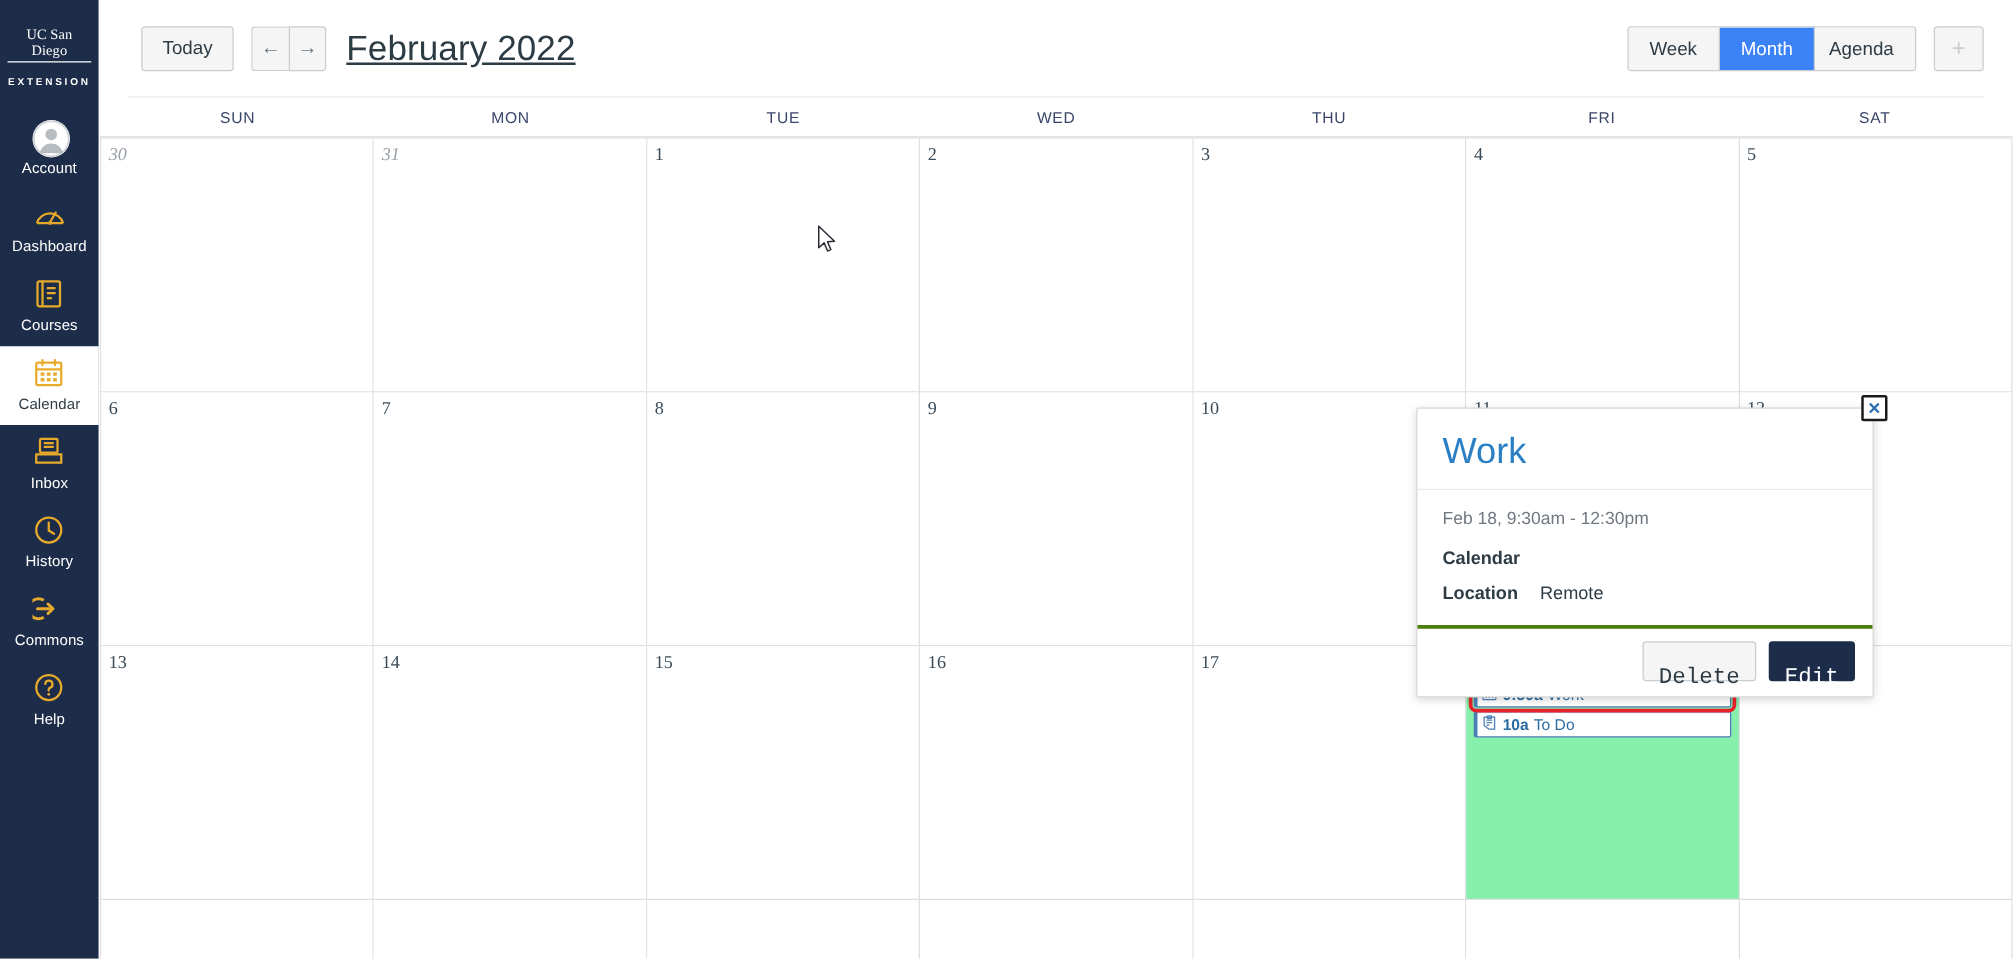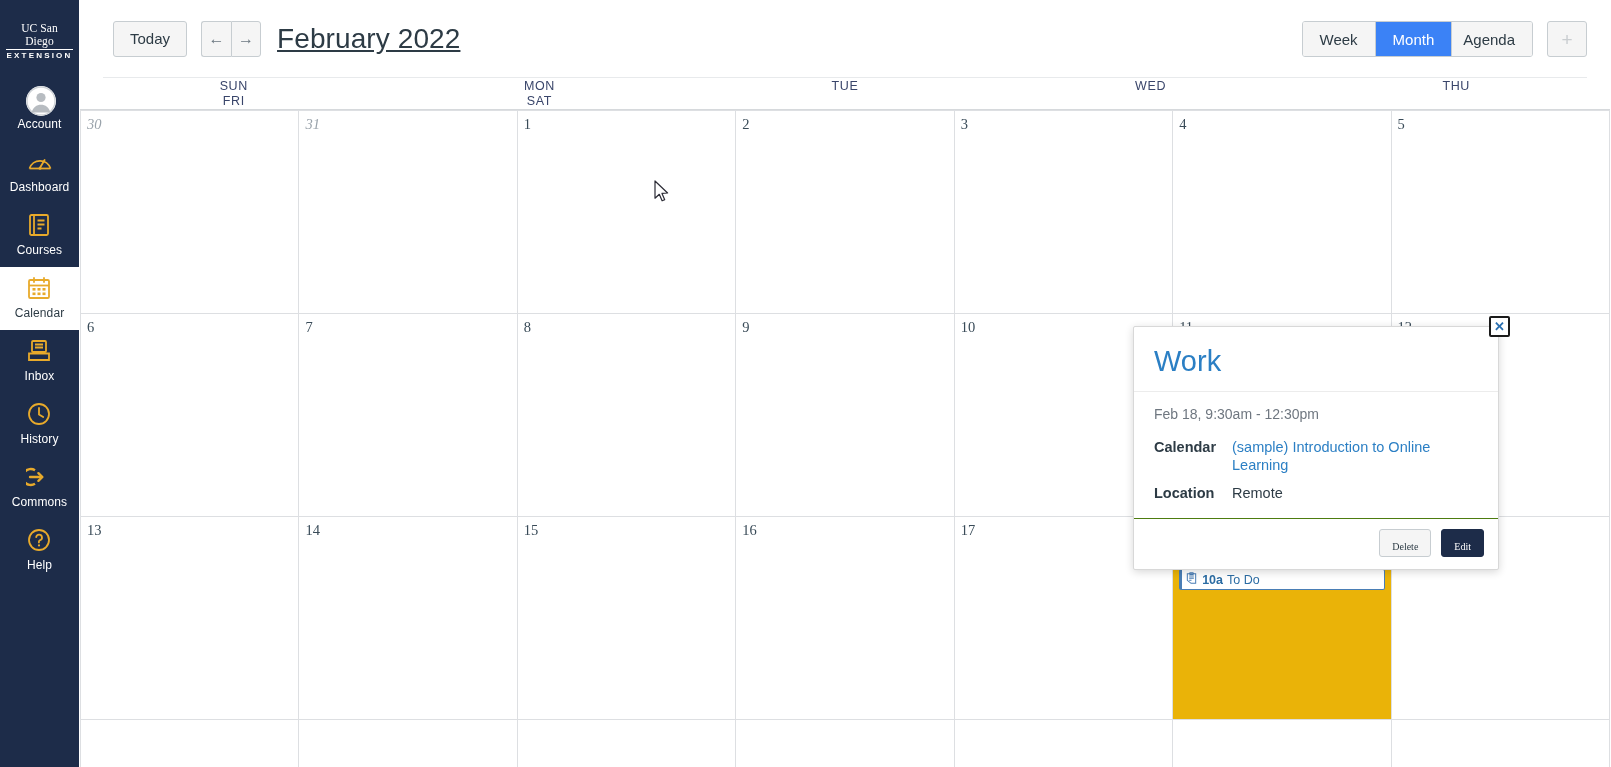--- a/index.html
+++ b/index.html
@@ -23,21 +23,21 @@
     padding: 22px 6px 18px 6px;
     text-align: center;
   }
   .brand-line1 {
     font-size: 11.5px; letter-spacing: .1px; color:#fff;
     border-bottom: 1.4px solid #fff; display:inline-block;
     padding-bottom: 1px; line-height: 13px; font-family:"Liberation Serif", serif;
     font-weight:400;
   }
   .brand-line2 {
-    font-size: 8px; letter-spacing: 2.2px; color:#fff; margin-top: 1px;
+    font-size: 8px; letter-spacing: 2.2px; color:#fff; margin-top: 11px;
     font-weight: 600;
   }
   .navitem {
     display: flex; flex-direction: column; align-items: center; justify-content: center;
     padding: 8px 0 9px 0;
     cursor: pointer;
     position: relative;
   }
   .navitem .nlabel {
     font-size: 12px; line-height: 15px; margin-top: 3px; color: #ffffff;
@@ -100,21 +100,21 @@
     margin-left: 14px; width: 40px; height: 36px; padding:0;
     font-size: 19px; color:#c9cdd0; line-height: 33px;
   }
 
   .hdr-rule {
     position:absolute; left:24px; right:24px; bottom:0; height:1px; background:#e8eaec;
   }
 
   
   #dow {
-    display: grid; grid-template-columns: repeat(5, 1fr);
+    display: grid; grid-template-columns: repeat(7, 1fr);
     height: 32px; padding: 0 1px;
     border-bottom: 1px solid #d6d9dc;
     margin: 0 1px 0 1px;
   }
   .dow-cell {
     display:flex; align-items:center; justify-content:center;
     font-size: 12.5px; color:#39456a; letter-spacing: .6px; font-weight:400;
   }
 
   
@@ -130,21 +130,21 @@
   }
   .week.partial { height: 56px; }
   .daycell {
     border-right: 1px solid #dddfe2;
     border-bottom: 1px solid #dddfe2;
     padding: 5px 6px 0 6px;
     position: relative;
     background: #ffffff;
     overflow: visible;
   }
-  .daycell.shaded { background: #eab308; }
+  .daycell.shaded { background: #86efac; }
   .daynum {
     font-size: 14.5px; color: #394B58; line-height: 17px;
     font-family:"Liberation Serif", serif;
   }
   .daycell.othermonth .daynum { color: #9aa3ab; font-style: italic; }
 
   
   .events { margin-top: 6px; }
   .evt {
     display: flex; align-items: center; gap: 4px;
@@ -189,31 +189,31 @@
     cursor: pointer; z-index: 50;
     font-size: 13px; color:#2a6fb0; font-weight:700; line-height:1;
   }
   .pop-head {
     padding: 18px 20px 14px 20px;
     border-bottom: 1px solid #ececec;
   }
   .pop-title {
     font-size: 29px; color: #2b7fc4; font-weight: 400; line-height: 32px;
   }
-  .pop-body { padding: 14px 20px 16px 20px; border-bottom:1px solid #4d7c0f; }
+  .pop-body { padding: 14px 20px 16px 20px; border-bottom:3px solid #4d7c0f; }
   .pop-when { font-size: 14px; color:#6f7780; margin-bottom: 16px; }
   .pop-row { display:flex; margin-bottom: 10px; font-size: 14.5px; line-height:18px;}
   .pop-row:last-child { margin-bottom: 0; }
   .pop-key { font-weight: 700; color:#2d3b45; width: 78px; flex: 0 0 78px; }
   .pop-val { color:#2d3b45; }
   .pop-val.link { color:#2b7fc4; cursor:pointer; }
   .pop-foot { padding: 10px 14px 12px 14px; display:flex; justify-content:flex-end; gap: 10px; }
   .pbtn {
-    font-size: 10px; height: 28px; padding: 4px 12px; border-radius: 3px;
-    font-family:Liberation Serif, serif; cursor:pointer; line-height: 26px;
+    font-size: 18px; height: 28px; padding: 15px 12px; border-radius: 3px;
+    font-family:Liberation Mono, monospace; cursor:pointer; line-height: 26px;
   }
   .pbtn.secondary { background:#f5f5f5; border:1px solid #c7cdd1; color:#2d3b45; }
   .pbtn.primary { background:#1d2c49; border:1px solid #1d2c49; color:#ffffff; }
 
   
   #cursor { position:absolute; left: 575px; top: 180px; z-index: 60; pointer-events:none; }
 </style>
 </head>
 <body>
 
@@ -482,21 +482,20 @@
 
     <div id="popup">
       <div id="popup-close">✕</div>
       <div class="pop-head">
         <div class="pop-title">Work</div>
       </div>
       <div class="pop-body">
         <div class="pop-when">Feb 18, 9:30am - 12:30pm</div>
         <div class="pop-row">
           <div class="pop-key">Calendar</div>
-          <div class="pop-val link">(sample) Introduction to Online Learning</div>
         </div>
         <div class="pop-row">
           <div class="pop-key">Location</div>
           <div class="pop-val">Remote</div>
         </div>
       </div>
       <div class="pop-foot">
         <button class="pbtn secondary">Delete</button>
         <button class="pbtn primary">Edit</button>
       </div>

